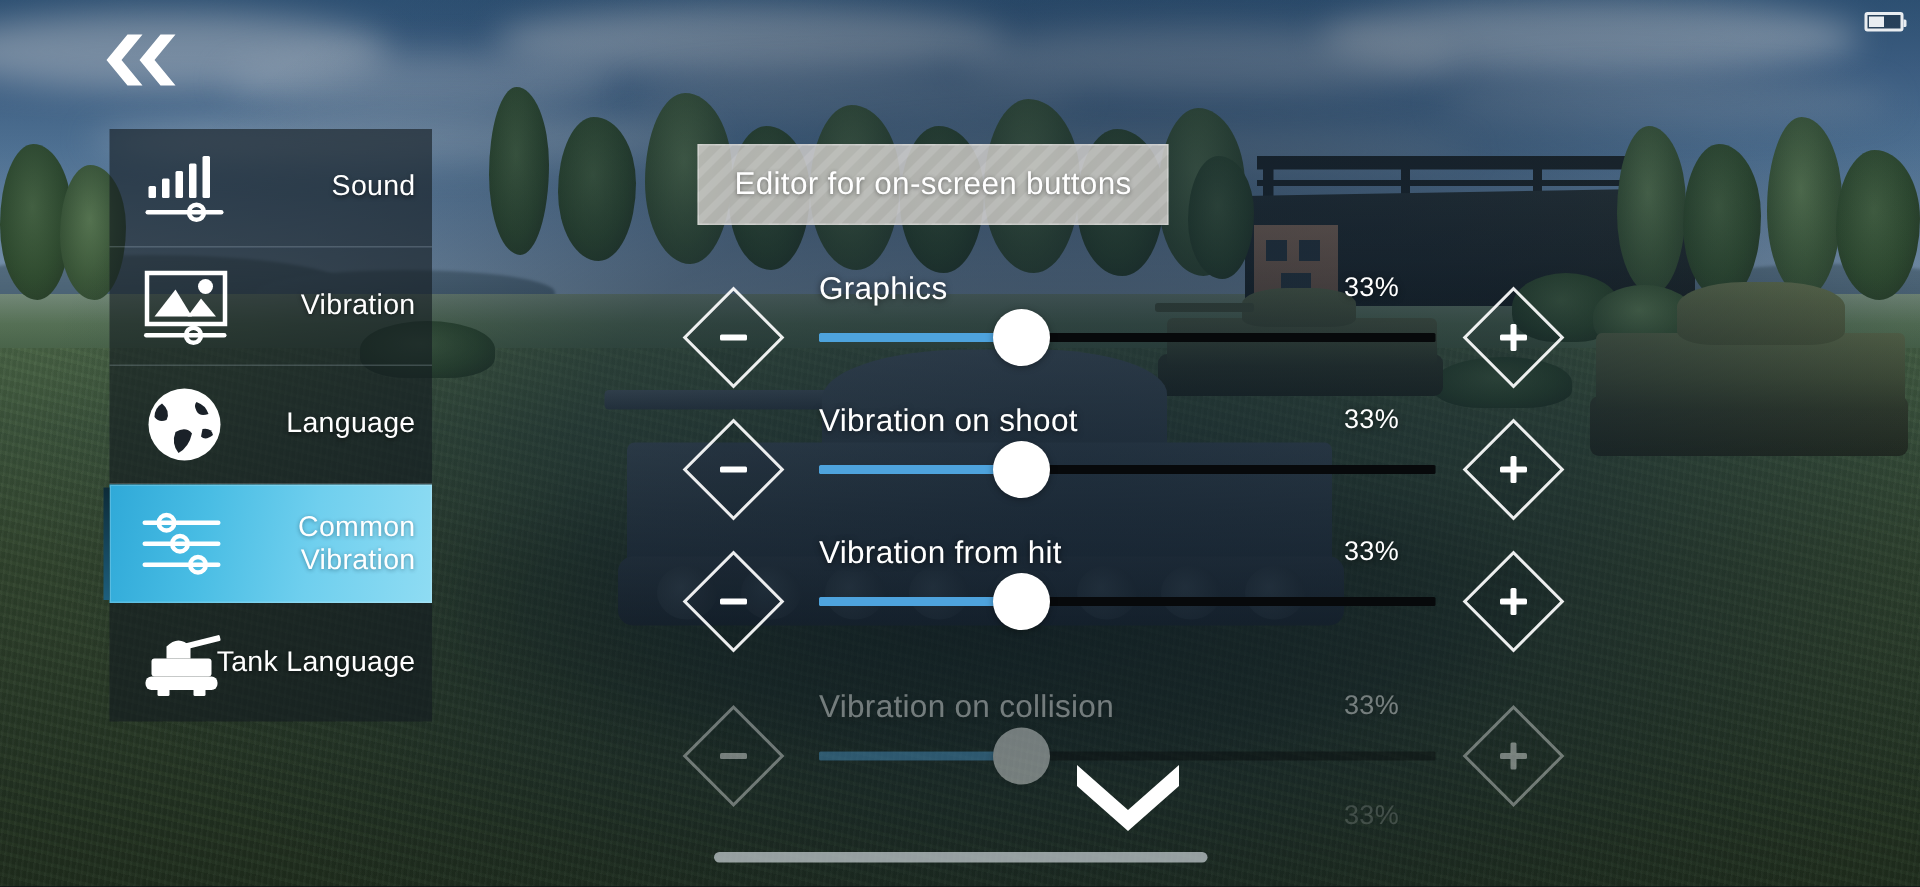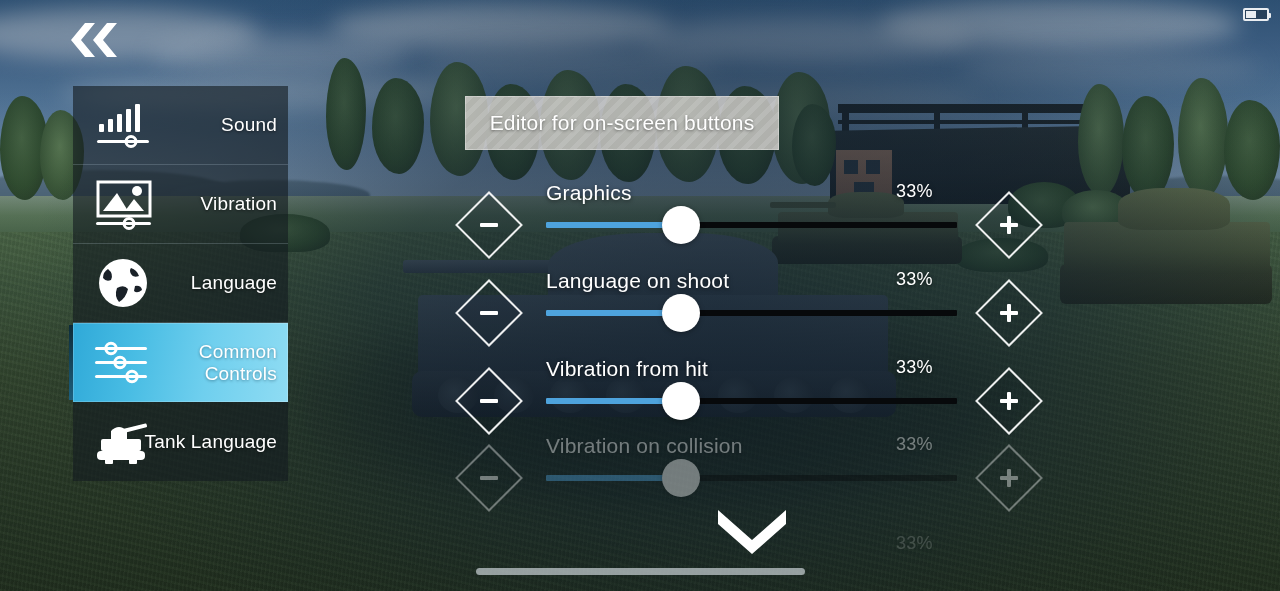--- a/index.html
+++ b/index.html
@@ -437,21 +437,21 @@
             <rect x="8" y="41" width="52" height="3" rx="1.5"></rect>
           </g>
           <g fill="none" stroke="#ffffff" stroke-width="3">
             <circle cx="24" cy="14.5" r="5.2"></circle>
             <circle cx="33" cy="28.5" r="5.2"></circle>
             <circle cx="45" cy="42.5" r="5.2"></circle>
           </g>
         </svg>
       </span>
       <span class="label" style="white-space:pre-line">Common
-Controls</span>
+Vibration</span>
     </div>
 
     <div class="side-item">
       <span class="ico">
         <svg width="72" height="58" viewBox="0 0 72 58">
           <g fill="#ffffff">
             <path d="M24 18 q8 -8 16 0 l0 8 l-16 0 Z"></path>
             <rect x="36" y="16" width="24" height="4" transform="rotate(-14 36 16)" rx="1"></rect>
             <rect x="14" y="26" width="40" height="12" rx="2"></rect>
             <rect x="10" y="38" width="48" height="9" rx="4"></rect>
@@ -488,21 +488,21 @@
         <div class="dia">
           <span class="glyph">
               <span class="bar-h"></span>
               <span class="plus-v"></span>
             </span>
         </div>
       </div>
     </div>
 
     <div class="srow" style="top:269px;">
-      <div class="rlabel">Language on shoot</div>
+      <div class="rlabel">Vibration on shoot</div>
       <div class="rval">33%</div>
       <div class="minus-wrap" style="top:20px;">
         <div class="dia">
           <span class="glyph">
               <span class="bar-h"></span>
             </span>
         </div>
       </div>
       <div class="track" style="top:41px;">
         <div class="fill" style="width:33%;"></div>
@@ -535,21 +535,21 @@
       <div class="plus-wrap" style="top:20px;">
         <div class="dia">
           <span class="glyph">
               <span class="bar-h"></span>
               <span class="plus-v"></span>
             </span>
         </div>
       </div>
     </div>
 
-    <div class="srow faded" style="top:434px;">
+    <div class="srow faded" style="top:460px;">
       <div class="rlabel" style="opacity:2.4">Vibration on collision</div>
       <div class="rval" style="opacity:2.4">33%</div>
       <div class="minus-wrap" style="top:20px;">
         <div class="dia">
           <span class="glyph">
               <span class="bar-h"></span>
             </span>
         </div>
       </div>
       <div class="track" style="top:41px;">

